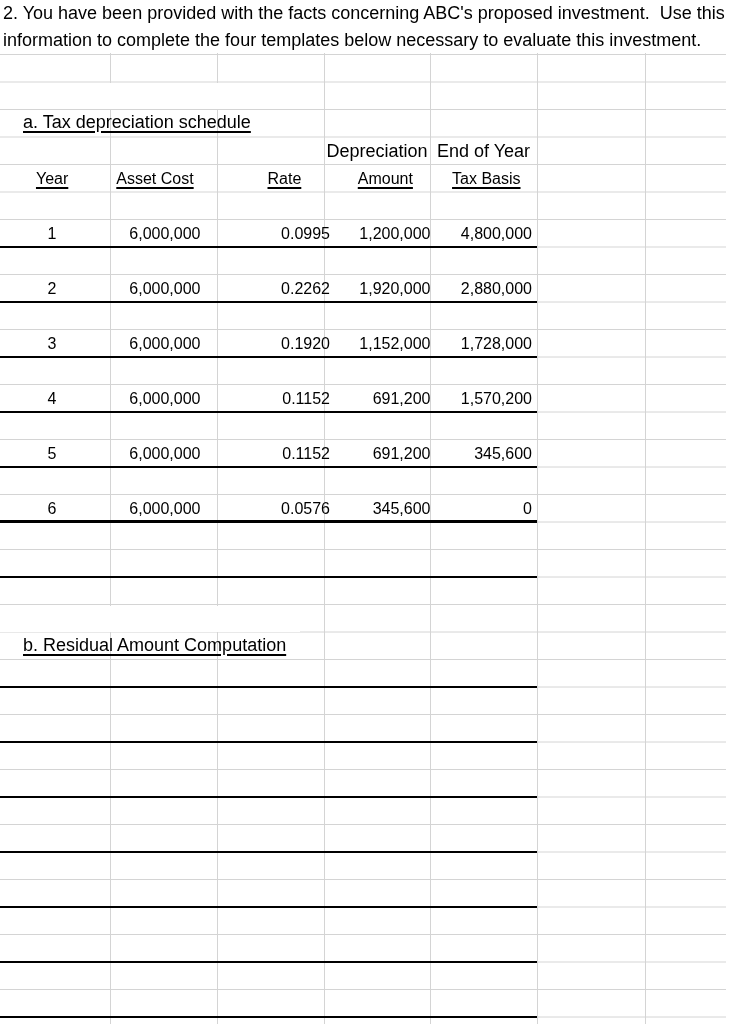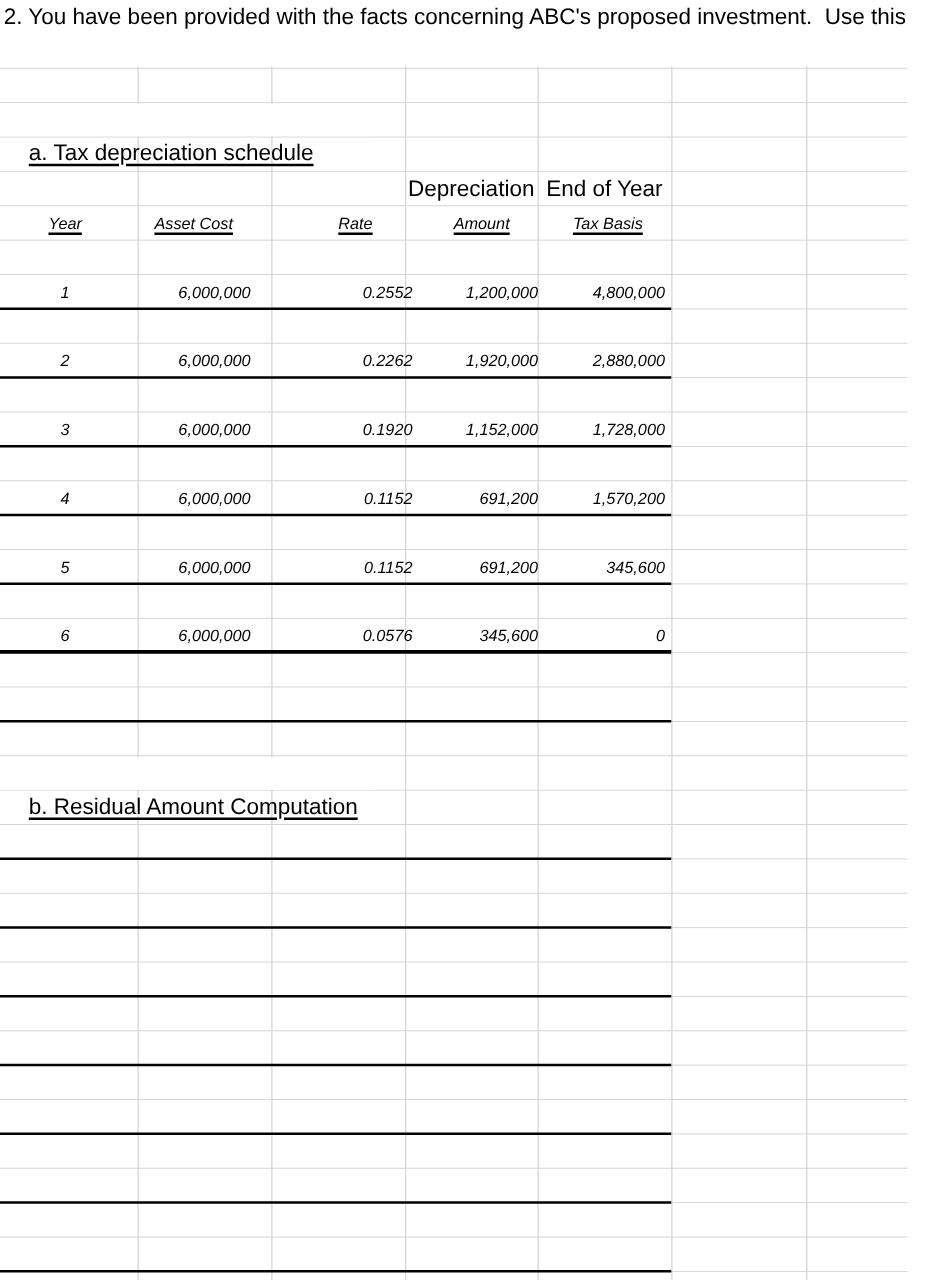--- a/index.html
+++ b/index.html
@@ -53,21 +53,21 @@
   .ul {
     text-decoration: underline;
     text-decoration-thickness: 1.5px;
     text-underline-offset: 3px;
   }
 
   
   .trow {
     left: 0; width: 537px; height: 27.5px;
     display: flex;
-    font-size: 13px; line-height: 27.5px; font-style: italic;
+    font-size: 16px; line-height: 27.5px;
   }
   .cell { height: 27.5px; display: flex; align-items: center; }
   .c1 { width: 110px; justify-content: center; }
   .c2 { width: 107px; justify-content: flex-end; padding-right: 5px; }
   .c3 { width: 107px; justify-content: flex-end; padding-right: 5px; margin-left: 28px; }
   .c4 { width: 106px; justify-content: flex-end; padding-right: 5px; }
   .c5 { width: 107px; justify-content: flex-end; padding-right: 5px; }
   .hdr .cell { justify-content: center; padding-right: 0; }
 
   #hdr-top-1 { left: 324px; top: 137.5px; width: 106px; height: 27.5px;
@@ -87,20 +87,21 @@
   .bline { left: 0; width: 537px; height: 2px; background: #000000; }
   .bline.thick { height: 3px; }
 </style>
 </head>
 <body>
 
 <div id="sheet">
 
   <div id="intro" class="abs">
     <div class="para-line">2. You have been provided with the facts concerning ABC's proposed investment.  Use this</div>
+    <div class="para-line">information to complete the four templates below necessary to evaluate this investment.</div>
   </div>
 
   <div id="label-a" class="abs section-label">
     <span class="ul">a. Tax depreciation schedule</span>
   </div>
 
   <div id="hdr-top-1" class="abs">Depreciation</div>
   <div id="hdr-top-2" class="abs">End of Year</div>
 
   <div id="hdr-row" class="abs trow hdr">
@@ -117,21 +118,21 @@
         <span class="ul">Amount</span>
       </div>
     <div class="cell c5">
         <span class="ul">Tax Basis</span>
       </div>
   </div>
 
   <div id="row-1" class="abs trow">
     <div class="cell c1">1</div>
     <div class="cell c2">6,000,000</div>
-    <div class="cell c3">0.2552</div>
+    <div class="cell c3">0.0995</div>
     <div class="cell c4">1,200,000</div>
     <div class="cell c5">4,800,000</div>
   </div>
   <div id="row-2" class="abs trow">
     <div class="cell c1">2</div>
     <div class="cell c2">6,000,000</div>
     <div class="cell c3">0.2262</div>
     <div class="cell c4">1,920,000</div>
     <div class="cell c5">2,880,000</div>
   </div>

